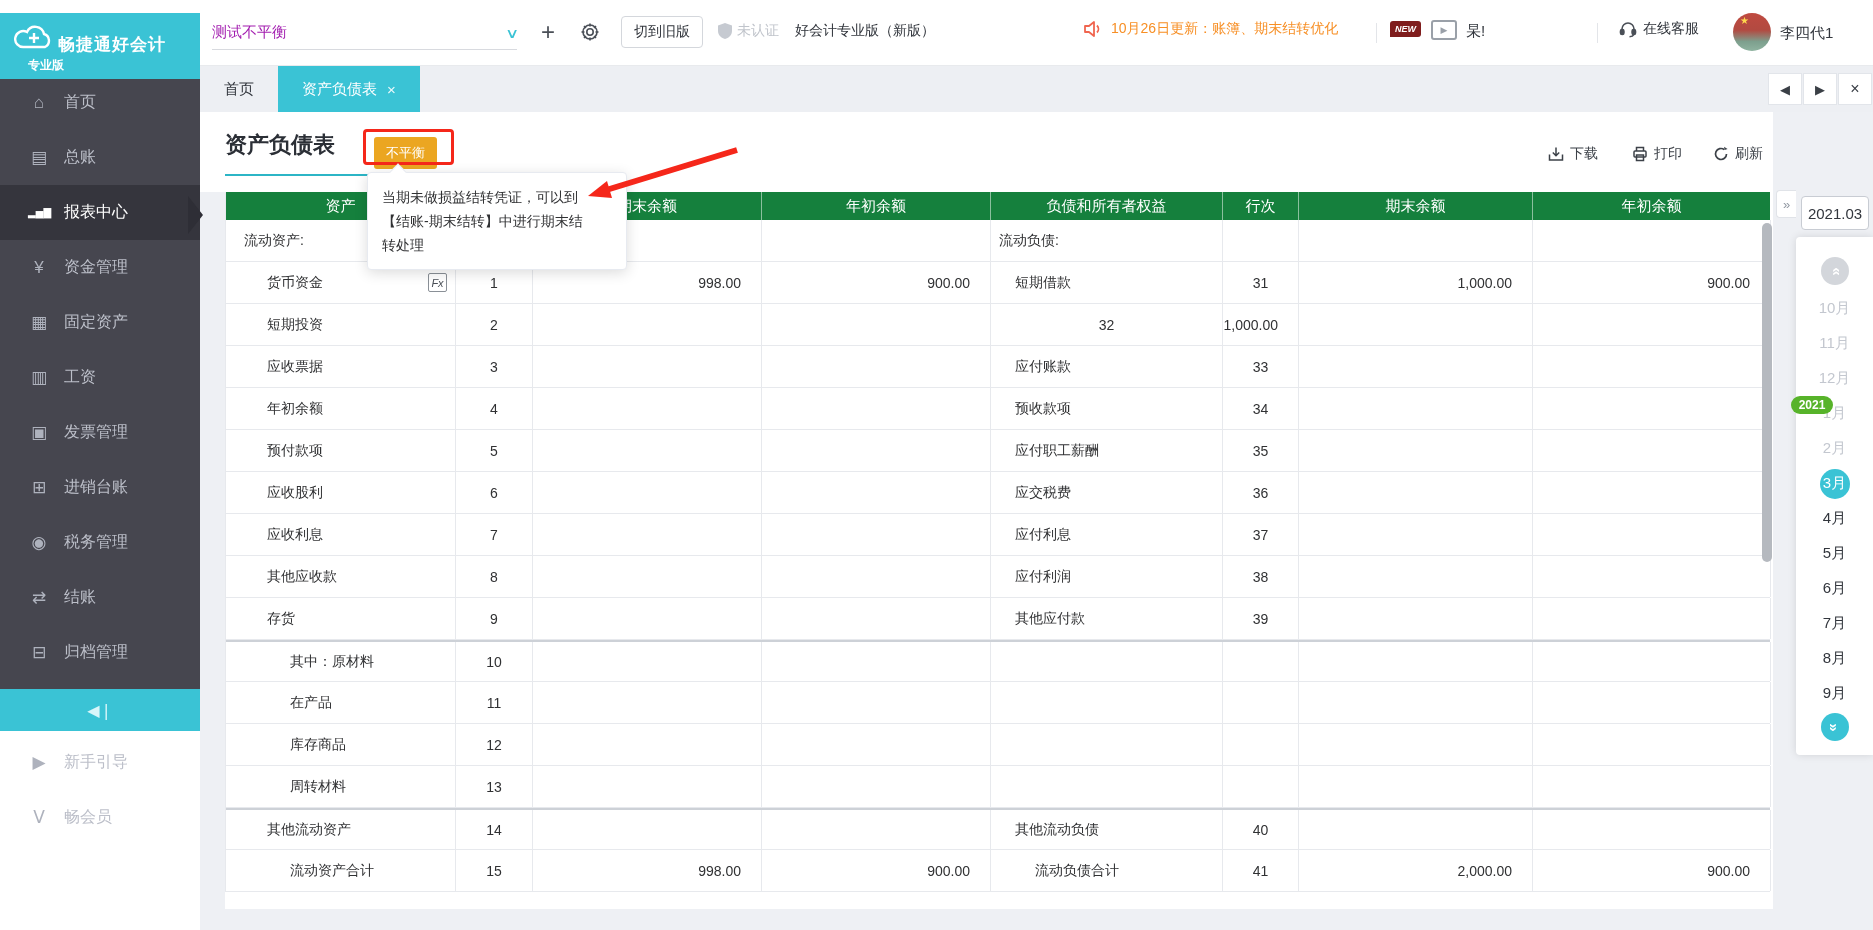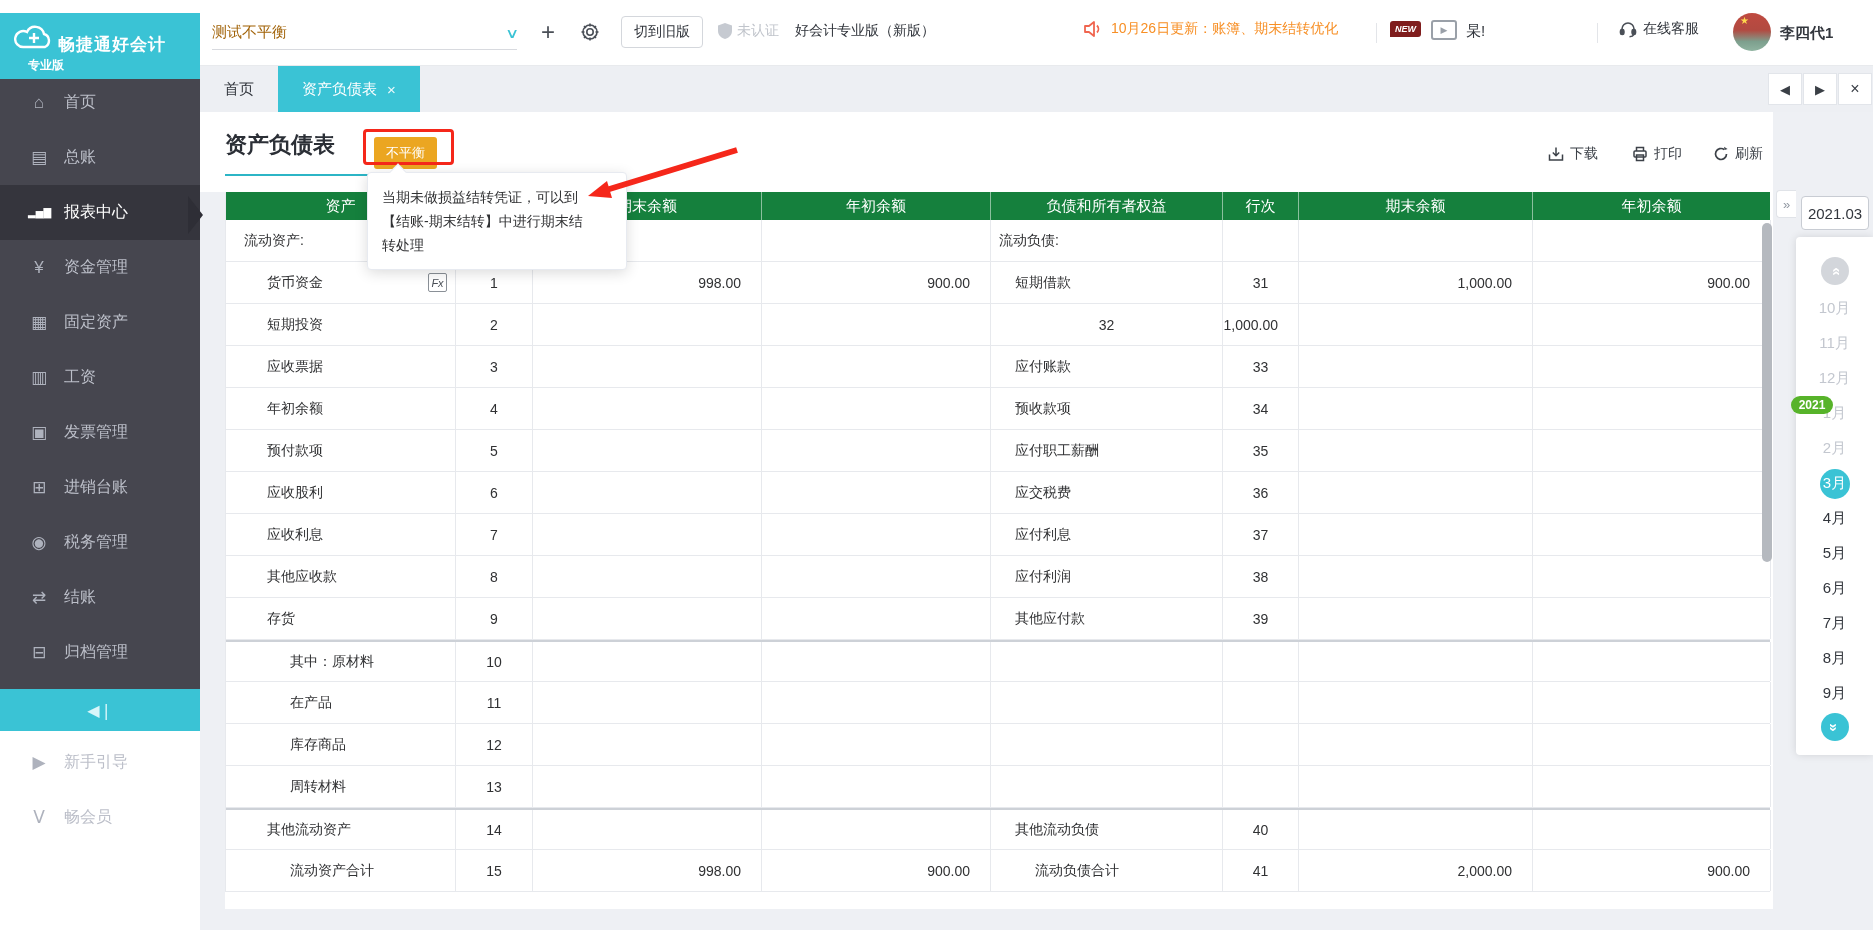--- a/index.html
+++ b/index.html
@@ -15,41 +15,41 @@
   #menu{position:absolute;left:0;top:62px;width:200px;}
   .mitem{height:55px;display:flex;align-items:center;padding-left:28px;color:#bcbfc9;font-size:16px;cursor:pointer;position:relative;}
   .mitem .ic{width:22px;margin-right:14px;font-size:17px;text-align:center;color:#aeb2bd;}
   .mitem.sel{background:#35353d;color:#fff;}
   .mitem.sel .ic{color:#fff;}
   #side-collapse{position:absolute;left:0;bottom:0;width:200px;height:42px;background:#3ac3d5;display:flex;align-items:center;justify-content:center;color:#d9f6fa;font-size:16px;cursor:pointer;}
 
   
   #topbar{position:absolute;left:200px;top:0;width:1673px;height:66px;background:#fff;border-bottom:1px solid #e8eaed;}
   #acct{position:absolute;left:12px;top:16px;width:305px;height:34px;border-bottom:1px solid #d8dadf;display:flex;align-items:center;justify-content:space-between;cursor:pointer;}
-  #acct .txt{font-size:15px;color:#a16207;}
+  #acct .txt{font-size:15px;color:#a21caf;}
   #acct .chev{color:#3ac3d5;font-size:14px;transform:scaleX(1.4);}
   .tb-ic{position:absolute;top:18px;width:28px;height:28px;display:flex;align-items:center;justify-content:center;color:#4a4f57;cursor:pointer;}
   #plus-btn{left:334px;font-size:24px;font-weight:200;}
   #gear-btn{left:376px;}
   #switch-old{position:absolute;left:421px;top:16px;width:82px;height:32px;border:1px solid #d4d7dc;border-radius:4px;background:#fff;font-size:14px;color:#32363d;display:flex;align-items:center;justify-content:center;cursor:pointer;}
   #cert{position:absolute;left:518px;top:22px;display:flex;align-items:center;color:#c0c4cb;font-size:14px;}
   #cert svg{margin-right:5px;}
   #prod{position:absolute;left:595px;top:22px;font-size:14px;color:#32363d;}
   #notice-wrap{position:absolute;left:883px;top:20px;display:flex;align-items:center;cursor:pointer;}
   #notice-wrap .horn{margin-right:8px;}
   #notice-txt{font-size:14px;color:#f78f25;}
   .vdiv{position:absolute;top:23px;width:1px;height:20px;background:#e3e5e9;}
   #new-badge{position:absolute;left:1190px;top:21px;background:#7f1d1d;color:#fff;font-size:9px;font-weight:bold;font-style:italic;padding:3px 5px;border-radius:3px 3px 3px 0;cursor:pointer;}
   #tv-icon{position:absolute;left:1231px;top:20px;width:26px;height:20px;border:2px solid #9aa0a8;border-radius:3px;display:flex;align-items:center;justify-content:center;color:#9aa0a8;font-size:9px;cursor:pointer;}
   #video-label{position:absolute;left:1266px;top:22px;font-size:15px;color:#32363d;cursor:pointer;}
   #support{position:absolute;left:1419px;top:20px;display:flex;align-items:center;font-size:14px;color:#32363d;cursor:pointer;}
   #support svg{margin-right:6px;}
   #avatar{position:absolute;left:1533px;top:13px;width:38px;height:38px;border-radius:50%;background:linear-gradient(180deg,#bf4a40 0%,#b24a41 45%,#7d9f8d 75%,#8fb3a0 100%);overflow:hidden;cursor:pointer;}
   #avatar .star{position:absolute;left:7px;top:2px;color:#ffd84d;font-size:10px;}
-  #username{position:absolute;left:1580px;top:24px;font-size:15px;color:#32363d;cursor:pointer;font-weight:bold;}
+  #username{position:absolute;left:1580px;top:24px;font-size:15px;color:#32363d;cursor:pointer;}
 
   
   #tabbar{position:absolute;left:200px;top:66px;width:1673px;height:46px;background:#edeff3;}
   #tab-home{position:absolute;left:0;top:0;width:78px;height:46px;display:flex;align-items:center;justify-content:center;font-size:15px;color:#32363d;cursor:pointer;}
   #tab-active{position:absolute;left:78px;top:0;width:142px;height:46px;background:#3ac3d5;color:#fff;display:flex;align-items:center;justify-content:center;font-size:15px;cursor:pointer;}
   #tab-active .x{margin-left:10px;font-size:15px;opacity:.9;cursor:pointer;}
   .tnav{position:absolute;top:7px;width:34px;height:32px;background:#fff;border:1px solid #e2e5ea;display:flex;align-items:center;justify-content:center;color:#3a3f46;font-size:13px;cursor:pointer;}
   #tnav-left{left:1568px;}
   #tnav-right{left:1603px;}
   #tnav-close{left:1638px;font-size:16px;}

